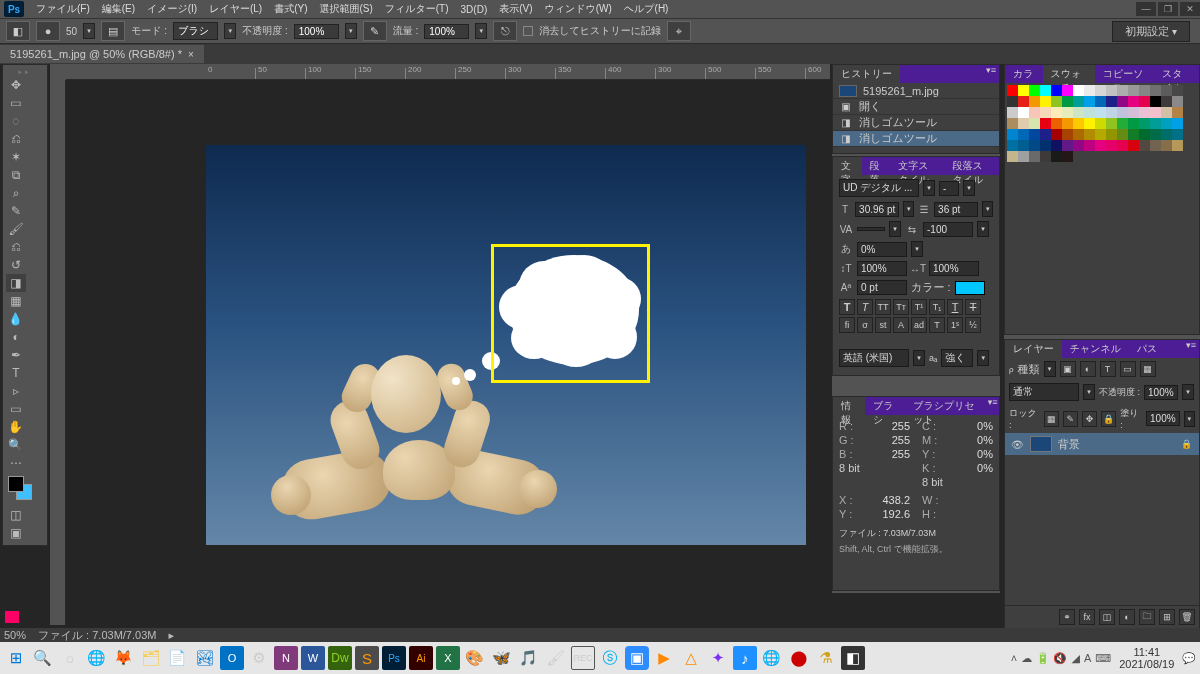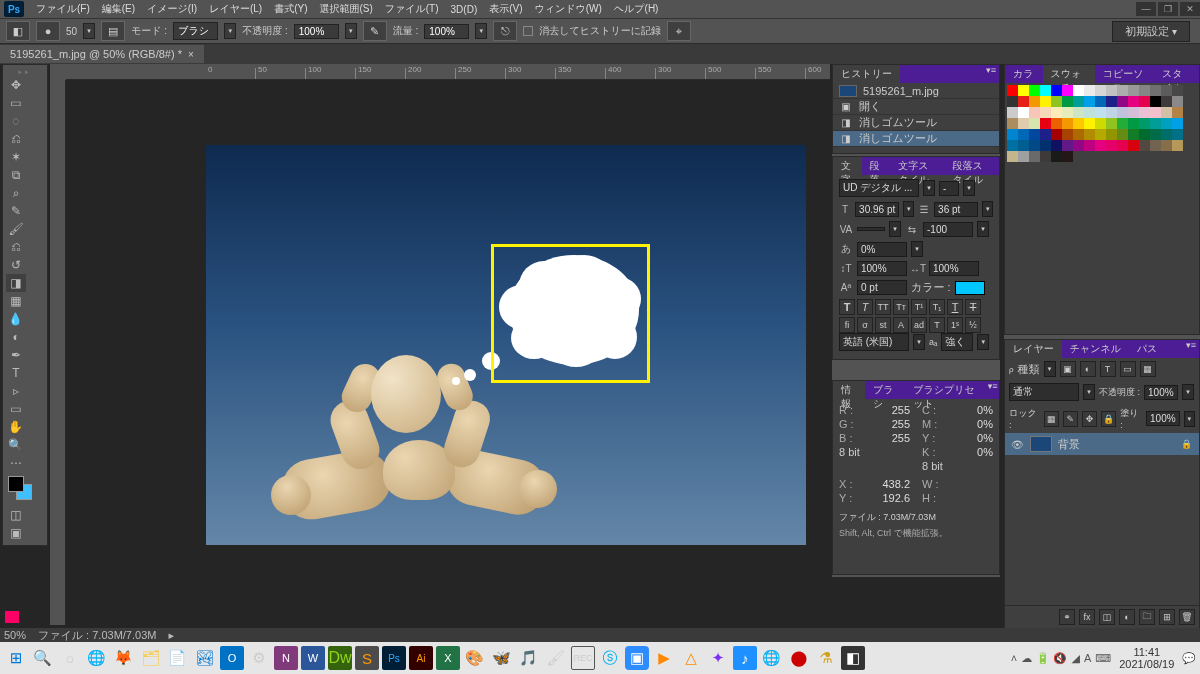--- a/index.html
+++ b/index.html
@@ -139,21 +139,21 @@
 <body>
 
 <div class="menubar">
   <div class="ps-logo">Ps</div>
   <div class="menu-item">ファイル(F)</div>
   <div class="menu-item">編集(E)</div>
   <div class="menu-item">イメージ(I)</div>
   <div class="menu-item">レイヤー(L)</div>
   <div class="menu-item">書式(Y)</div>
   <div class="menu-item">選択範囲(S)</div>
-  <div class="menu-item">ファイル(T)</div>
+  <div class="menu-item">フィルター(T)</div>
   <div class="menu-item">3D(D)</div>
   <div class="menu-item">表示(V)</div>
   <div class="menu-item">ウィンドウ(W)</div>
   <div class="menu-item">ヘルプ(H)</div>
   <div class="win-controls">
     <div class="win-btn">—</div>
     <div class="win-btn">❐</div>
     <div class="win-btn">✕</div>
   </div>
 </div>
@@ -395,21 +395,21 @@
         <div class="char-btn-row">
           <div class="char-btn">fi</div>
           <div class="char-btn">σ</div>
           <div class="char-btn">st</div>
           <div class="char-btn">A</div>
           <div class="char-btn">ad</div>
           <div class="char-btn">T</div>
           <div class="char-btn">1ˢ</div>
           <div class="char-btn">½</div>
         </div>
-        <div class="char-row" style="margin-top:0">
+        <div class="char-row" style="margin-top:16px">
           <span class="char-input" style="width:70px">英語 (米国)</span>
             <div class="char-dd">▾</div>
           <span style="font-size:9px">aₐ</span>
           <span class="char-input" style="width:32px">強く</span>
             <div class="char-dd">▾</div>
         </div>
       </div>
     </div>
 
     <div class="panel" style="margin-top:20px">
@@ -673,21 +673,21 @@
   <div class="tb-icon">○</div>
   <div class="tb-icon">🌐</div>
   <div class="tb-icon" style="color:#ff7139">🦊</div>
   <div class="tb-icon" style="color:#f8c847">🗂</div>
   <div class="tb-icon">📄</div>
   <div class="tb-icon" style="color:#0078d7">🏞</div>
   <div class="tb-icon" style="background:#0072c6;color:#fff;font-size:11px">O</div>
   <div class="tb-icon">⚙</div>
   <div class="tb-icon" style="background:#80397b;color:#fff;font-size:11px">N</div>
   <div class="tb-icon" style="background:#2b579a;color:#fff;font-size:11px">W</div>
-  <div class="tb-icon" style="background:#35620d;color:#8ed41c;font-size:16px">Dw</div>
+  <div class="tb-icon" style="background:#35620d;color:#8ed41c;font-size:12px">Dw</div>
   <div class="tb-icon" style="background:#4b4b4b;color:#ff9800">S</div>
   <div class="tb-icon" style="background:#001e36;color:#31a8ff;font-size:10px">Ps</div>
   <div class="tb-icon" style="background:#330000;color:#ff9a00;font-size:10px">Ai</div>
   <div class="tb-icon" style="background:#217346;color:#fff;font-size:11px">X</div>
   <div class="tb-icon">🎨</div>
   <div class="tb-icon">🦋</div>
   <div class="tb-icon" style="color:#00bcd4">🎵</div>
   <div class="tb-icon">🖌</div>
   <div class="tb-icon" style="border:1px solid #555;font-size:9px">REC</div>
   <div class="tb-icon" style="color:#00aff0">ⓢ</div>

